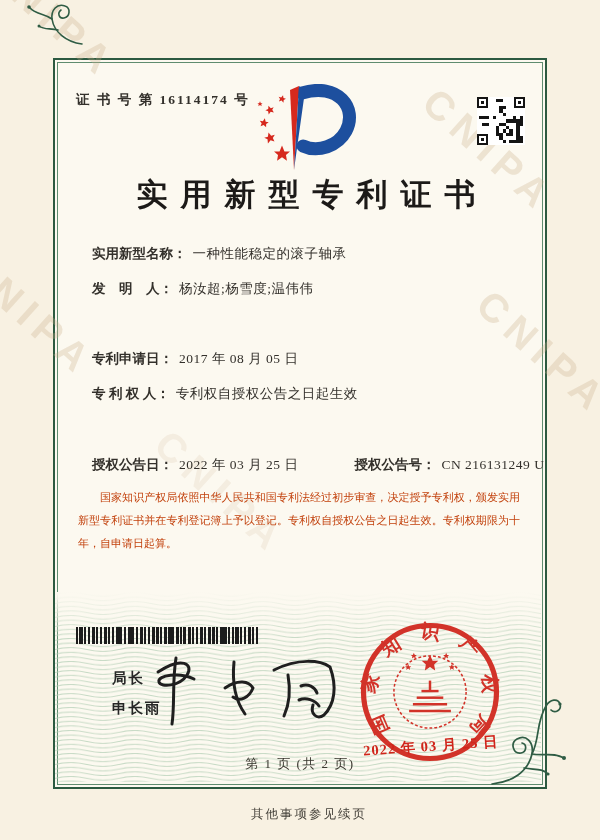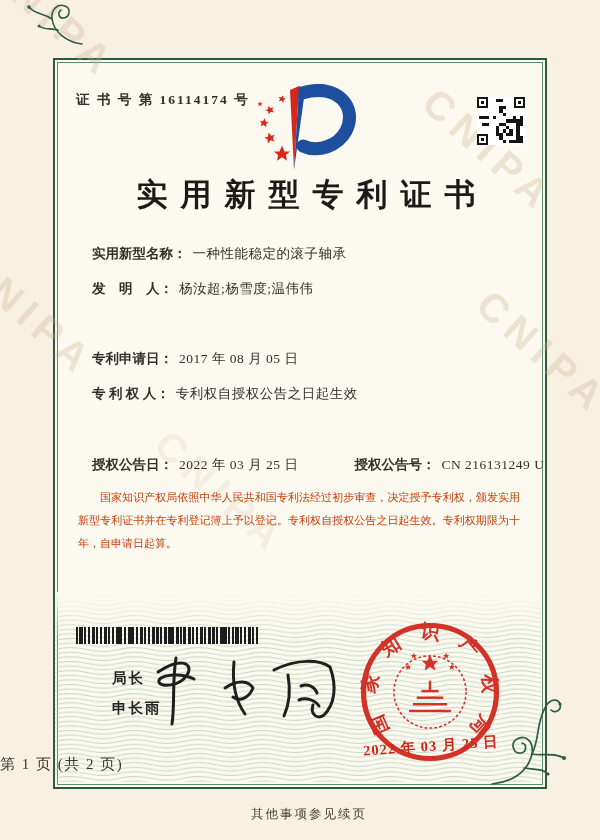--- a/index.html
+++ b/index.html
@@ -80,22 +80,22 @@
     margin-left:24px;
   }
   .signature { position:absolute; left:148px; top:642px; }
   .seal { position:absolute; left:354px; top:616px; opacity:0.93; }
   .seal-date {
     position:absolute; left:363px; top:736px; width:160px;
     color:#d0251b; font-size:14.5px; font-weight:700; letter-spacing:1px;
     transform:rotate(-4deg); white-space:nowrap; z-index:4;
   }
   .page-number {
-    position:absolute; left:0; right:0; top:755px; 
-    font-size:15px; letter-spacing:1.5px; color:#3a372f; font-weight:500;
+    position:absolute; left:0; right:0; top:755px; text-align:center;
+    font-size:13px; letter-spacing:1.5px; color:#3a372f; font-weight:500;
   }
   .footer-note {
     position:absolute; left:18px; right:0; top:806px; text-align:center;
     font-size:12.5px; letter-spacing:2px; color:#44413a; font-weight:500;
   }
 </style>
 </head>
 <body>
 
 <div class="page">

